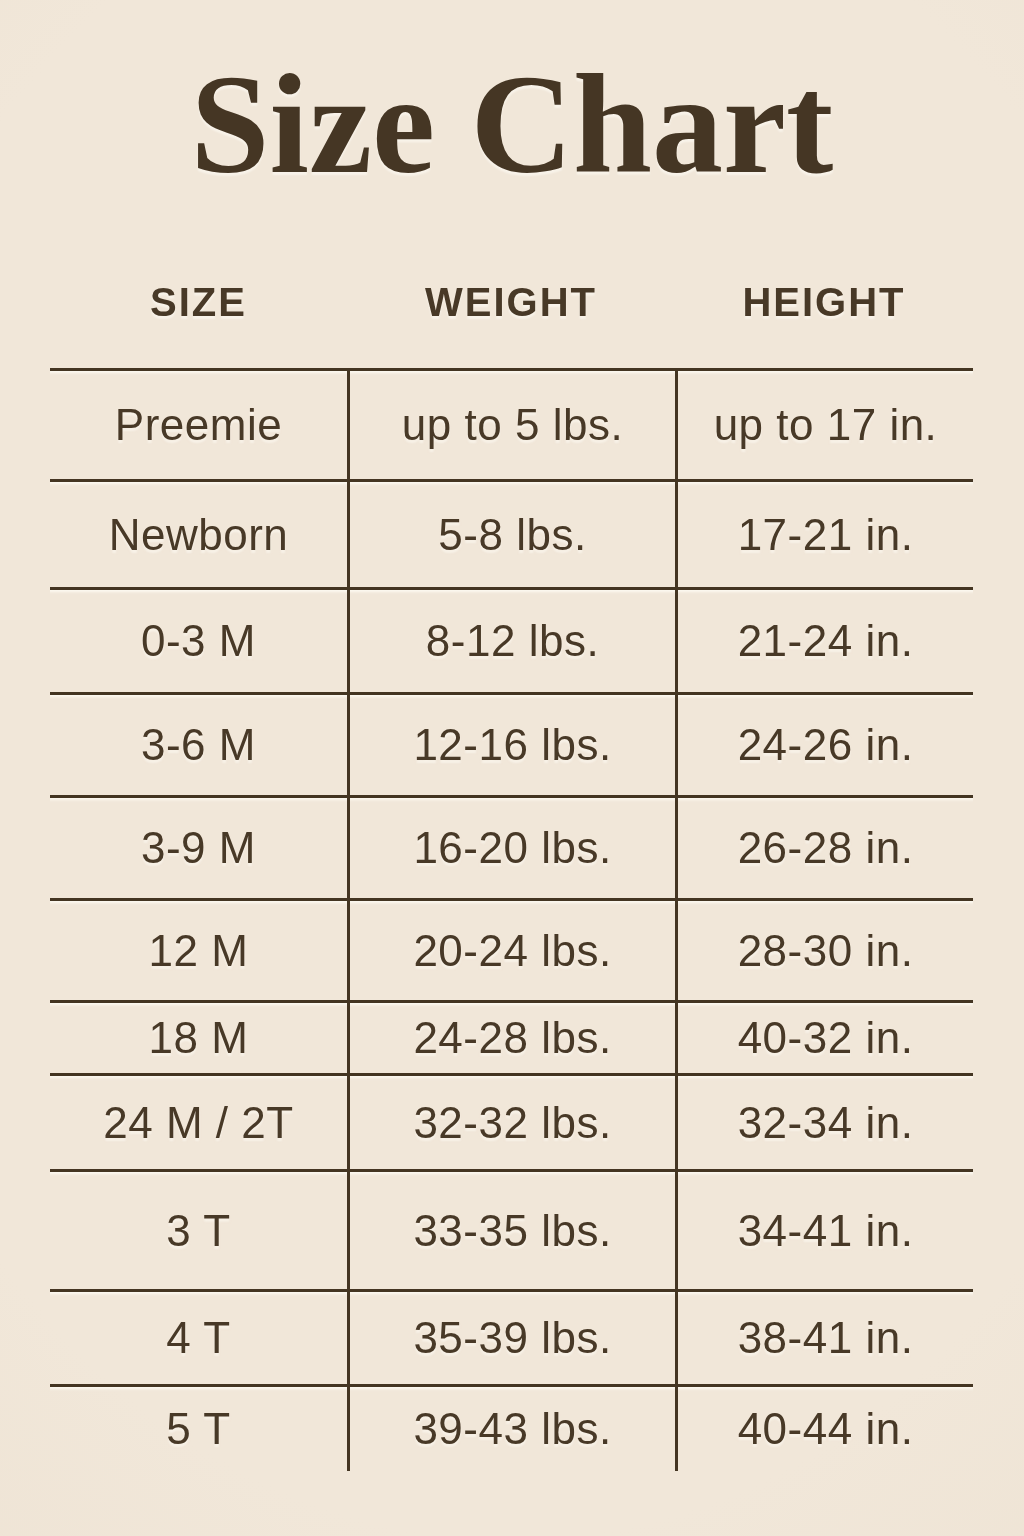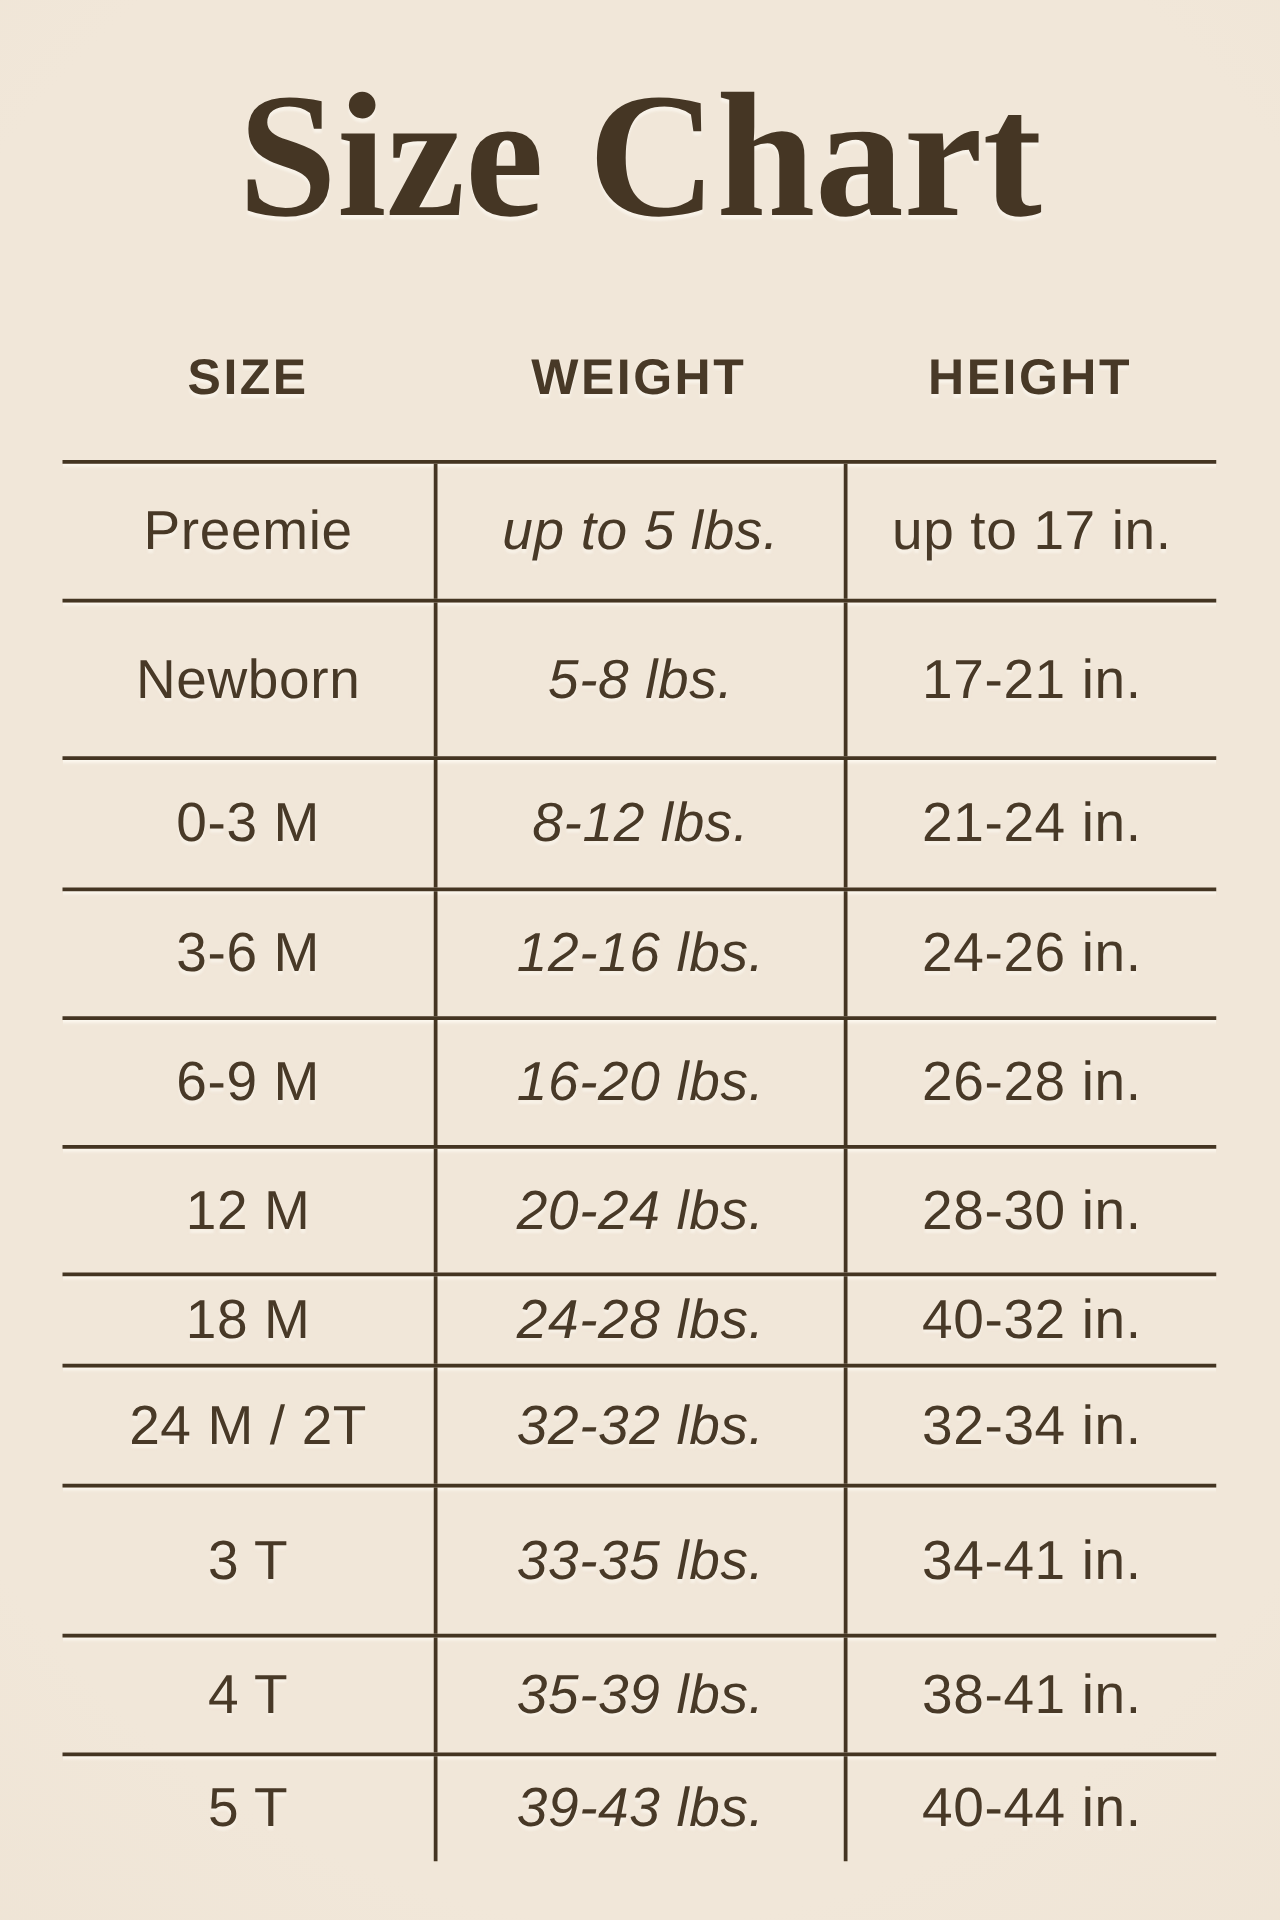--- a/index.html
+++ b/index.html
@@ -57,41 +57,41 @@
     left: 50px;
     top: 368px;
     width: 923px;
   }
   .trow {
     display: flex;
     border-top: 3px solid var(--line);
     box-shadow: inset 0 5px 3px -3px rgba(255, 253, 246, 0.85);
   }
   .trow:nth-child(1)  { height: 111px; }
-  .trow:nth-child(2)  { height: 126px; }
+  .trow:nth-child(2)  { height: 108px; }
   .trow:nth-child(3)  { height: 105px; }
   .trow:nth-child(4)  { height: 103px; }
   .trow:nth-child(5)  { height: 103px; }
   .trow:nth-child(6)  { height: 102px; }
   .trow:nth-child(7)  { height: 73px;  }
   .trow:nth-child(8)  { height: 96px;  }
   .trow:nth-child(9)  { height: 120px;  }
   .trow:nth-child(10) { height: 95px;  }
   .trow:nth-child(11) { height: 87px;  }
   .tcell {
     display: flex;
     align-items: center;
     justify-content: center;
     font-size: 44px;
     letter-spacing: 0.5px;
     text-shadow: 0 3px 2px rgba(255, 253, 247, 0.5);
     white-space: nowrap;
   }
   .tcell:nth-child(1) { width: 297px; }
-  .tcell:nth-child(2) { width: 328px; border-left: 3px solid var(--line); font-style: italic; }
+  .tcell:nth-child(2) { width: 328px; border-left: 3px solid var(--line); }
   .tcell:nth-child(3) { width: 298px; border-left: 3px solid var(--line); }
 </style>
 </head>
 <body>
 
 <div class="page">
   <h1 class="title">Size Chart</h1>
 
   <div class="header-row">
     <div class="hcell col1">SIZE</div>
@@ -114,21 +114,21 @@
         <div class="tcell">0-3 M</div>
         <div class="tcell">8-12 lbs.</div>
         <div class="tcell">21-24 in.</div>
       </div>
       <div class="trow">
         <div class="tcell">3-6 M</div>
         <div class="tcell">12-16 lbs.</div>
         <div class="tcell">24-26 in.</div>
       </div>
       <div class="trow">
-        <div class="tcell">6-9 M</div>
+        <div class="tcell">3-9 M</div>
         <div class="tcell">16-20 lbs.</div>
         <div class="tcell">26-28 in.</div>
       </div>
       <div class="trow">
         <div class="tcell">12 M</div>
         <div class="tcell">20-24 lbs.</div>
         <div class="tcell">28-30 in.</div>
       </div>
       <div class="trow">
         <div class="tcell">18 M</div>

